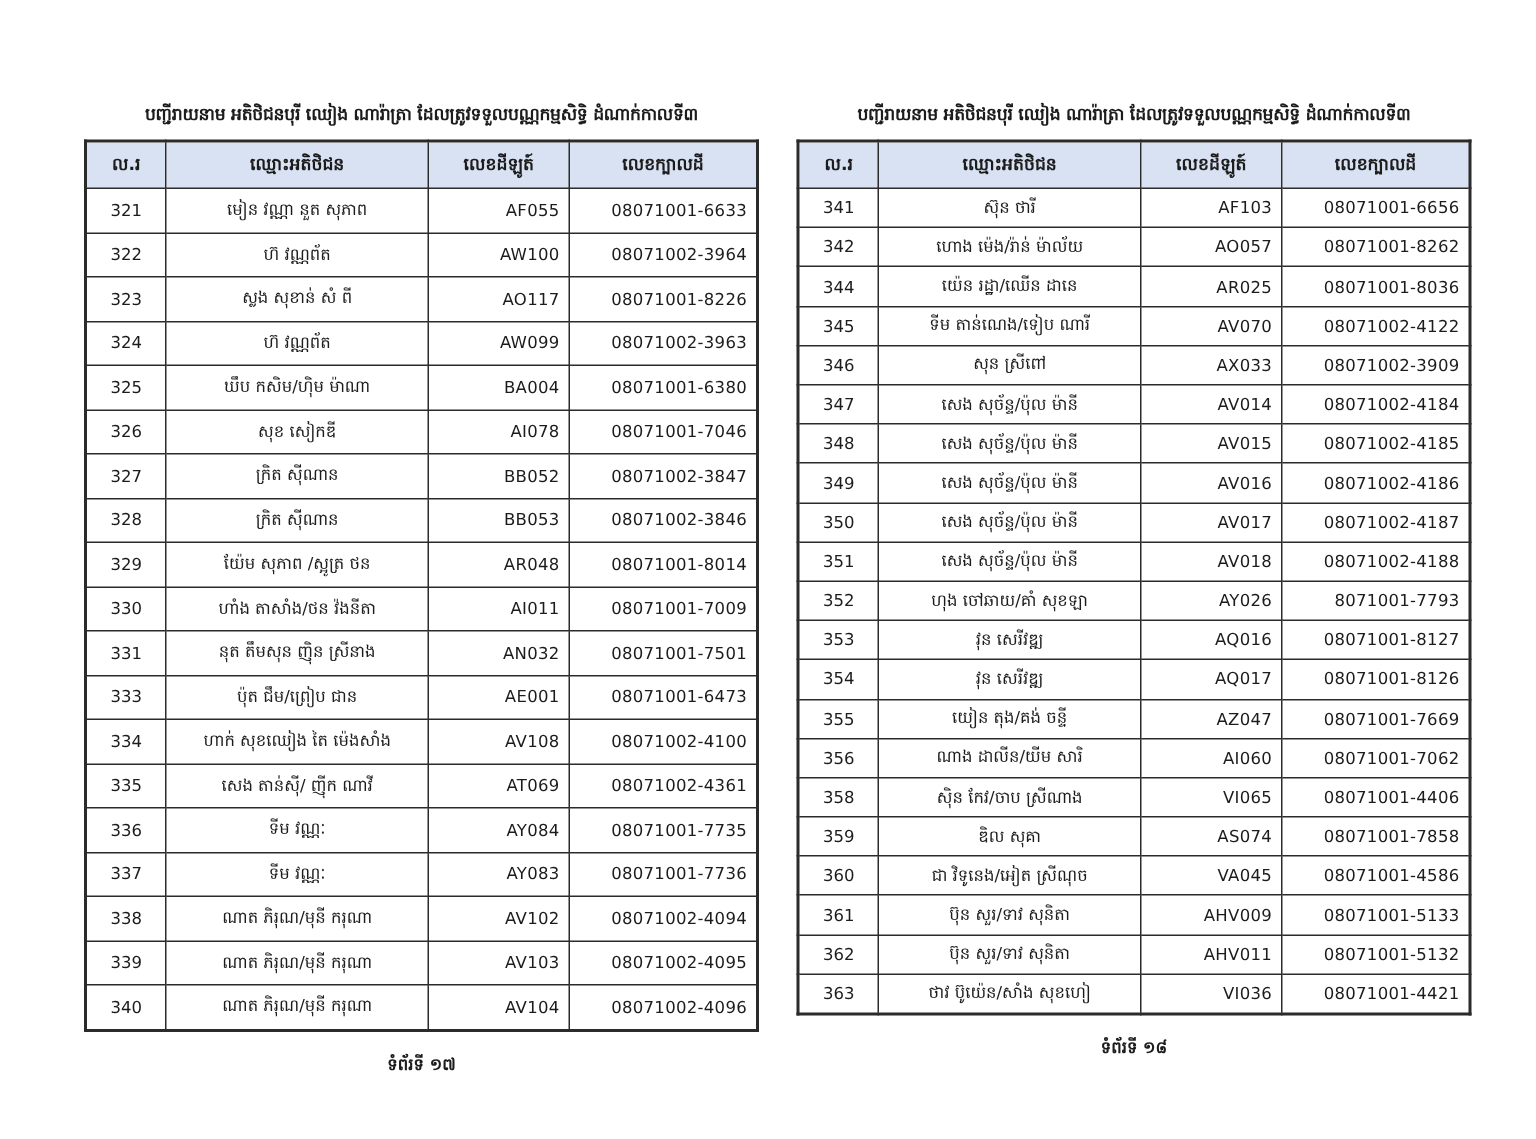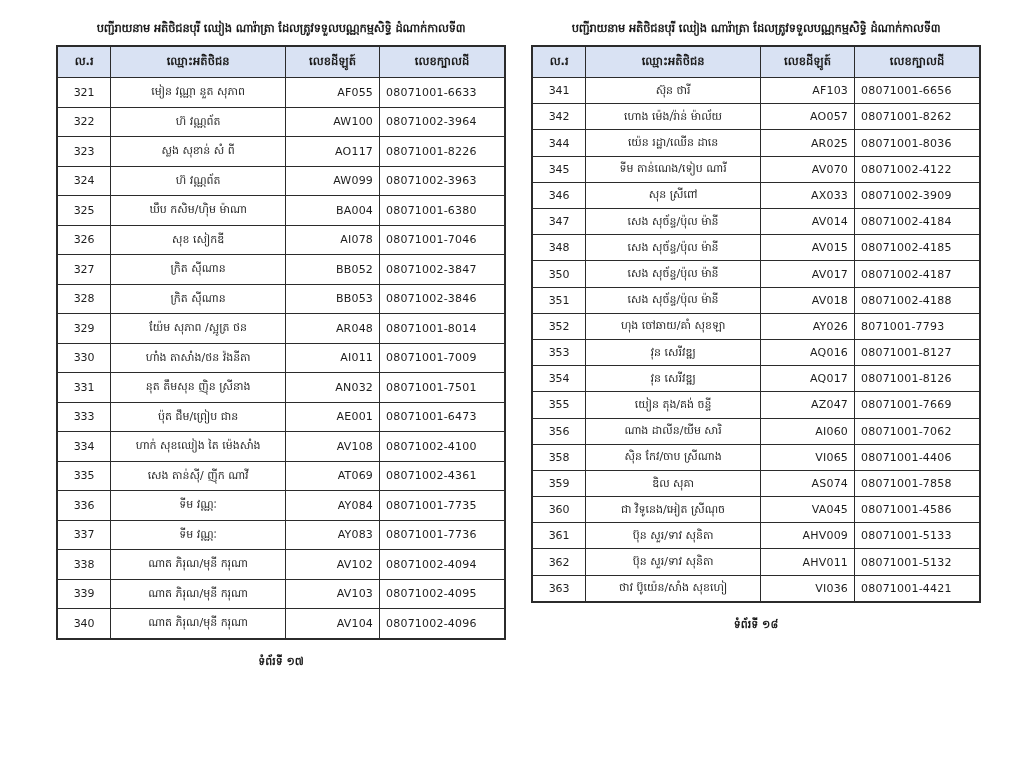--- a/index.html
+++ b/index.html
@@ -8,20 +8,21 @@
     background: #ffffff;
     font-family: "DejaVu Sans", "Liberation Sans", sans-serif;
     color: #1c1c1c;
   }
   .canvas {
     position: relative;
     width: 1024px;
     height: 671px;
     background: #ffffff;
     overflow: hidden;
+    margin-top: 48px;
   }
   .page {
     position: absolute;
     top: 20px;
     width: 450px;
   }
   .page-left  { left: 56px; }
   .page-right { left: 531px; }
   .doc-title {
     text-align: center;
@@ -54,21 +55,21 @@
     height: 28px;
     font-size: 11.5px;
   }
   .col-no   { width: 12%; }
   .col-name { width: 39%; }
   .col-lot  { width: 21%; }
   .col-land { width: 28%; }
   td.c0 { text-align: center; }
   td.c1 { text-align: center; }
   td.c2 { text-align: right; letter-spacing: 0.2px; }
-  td.c3 { text-align: left; letter-spacing: 0.2px; }
+  td.c3 { text-align: right; letter-spacing: 0.2px; }
   .page-left  td { height: 26.5px; }
   .page-right td { height: 23.2px; }
   .page-footer {
     text-align: center;
     font-weight: bold;
     font-size: 11px;
     margin-top: 14px;
   }
 </style>
 </head>
@@ -267,20 +268,26 @@
             <td class="c2">AV014</td>
             <td class="c3">08071002-4184</td>
           </tr>
           <tr>
             <td class="c0">348</td>
             <td class="c1">សេង សុច័ន្ទ/ប៉ុល ម៉ានី</td>
             <td class="c2">AV015</td>
             <td class="c3">08071002-4185</td>
           </tr>
           <tr>
+            <td class="c0">349</td>
+            <td class="c1">សេង សុច័ន្ទ/ប៉ុល ម៉ានី</td>
+            <td class="c2">AV016</td>
+            <td class="c3">08071002-4186</td>
+          </tr>
+          <tr>
             <td class="c0">350</td>
             <td class="c1">សេង សុច័ន្ទ/ប៉ុល ម៉ានី</td>
             <td class="c2">AV017</td>
             <td class="c3">08071002-4187</td>
           </tr>
           <tr>
             <td class="c0">351</td>
             <td class="c1">សេង សុច័ន្ទ/ប៉ុល ម៉ានី</td>
             <td class="c2">AV018</td>
             <td class="c3">08071002-4188</td>

